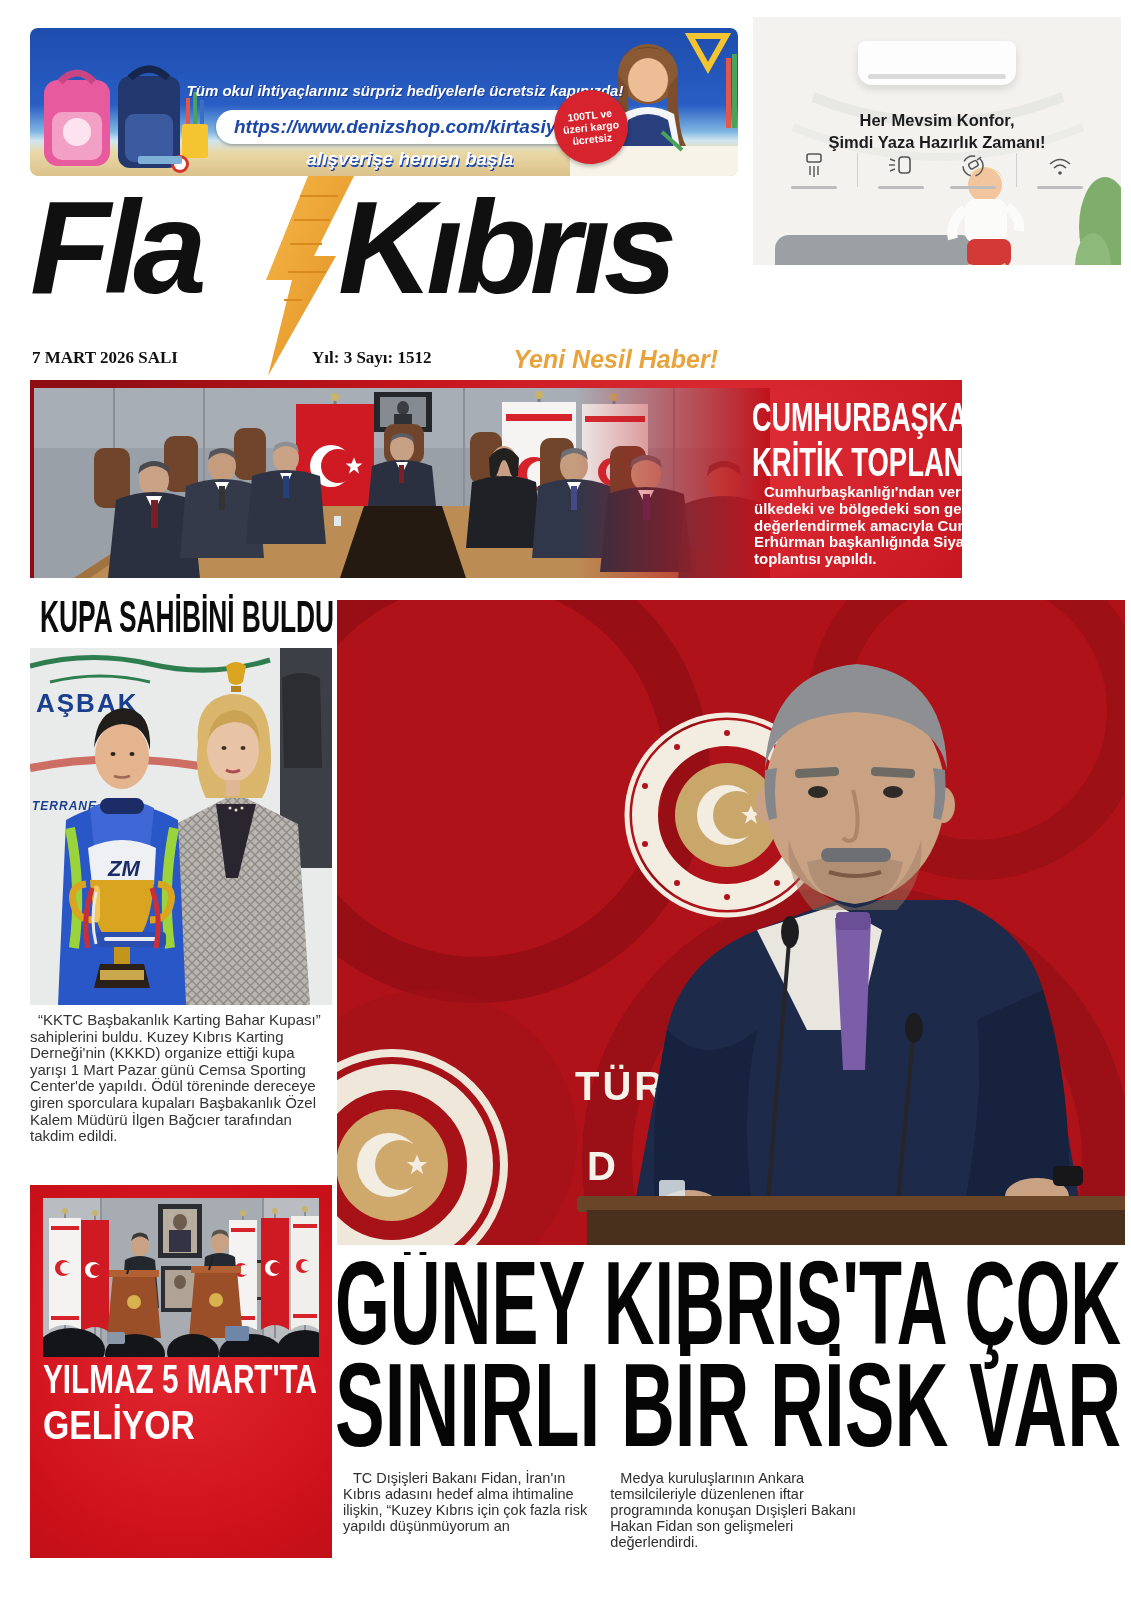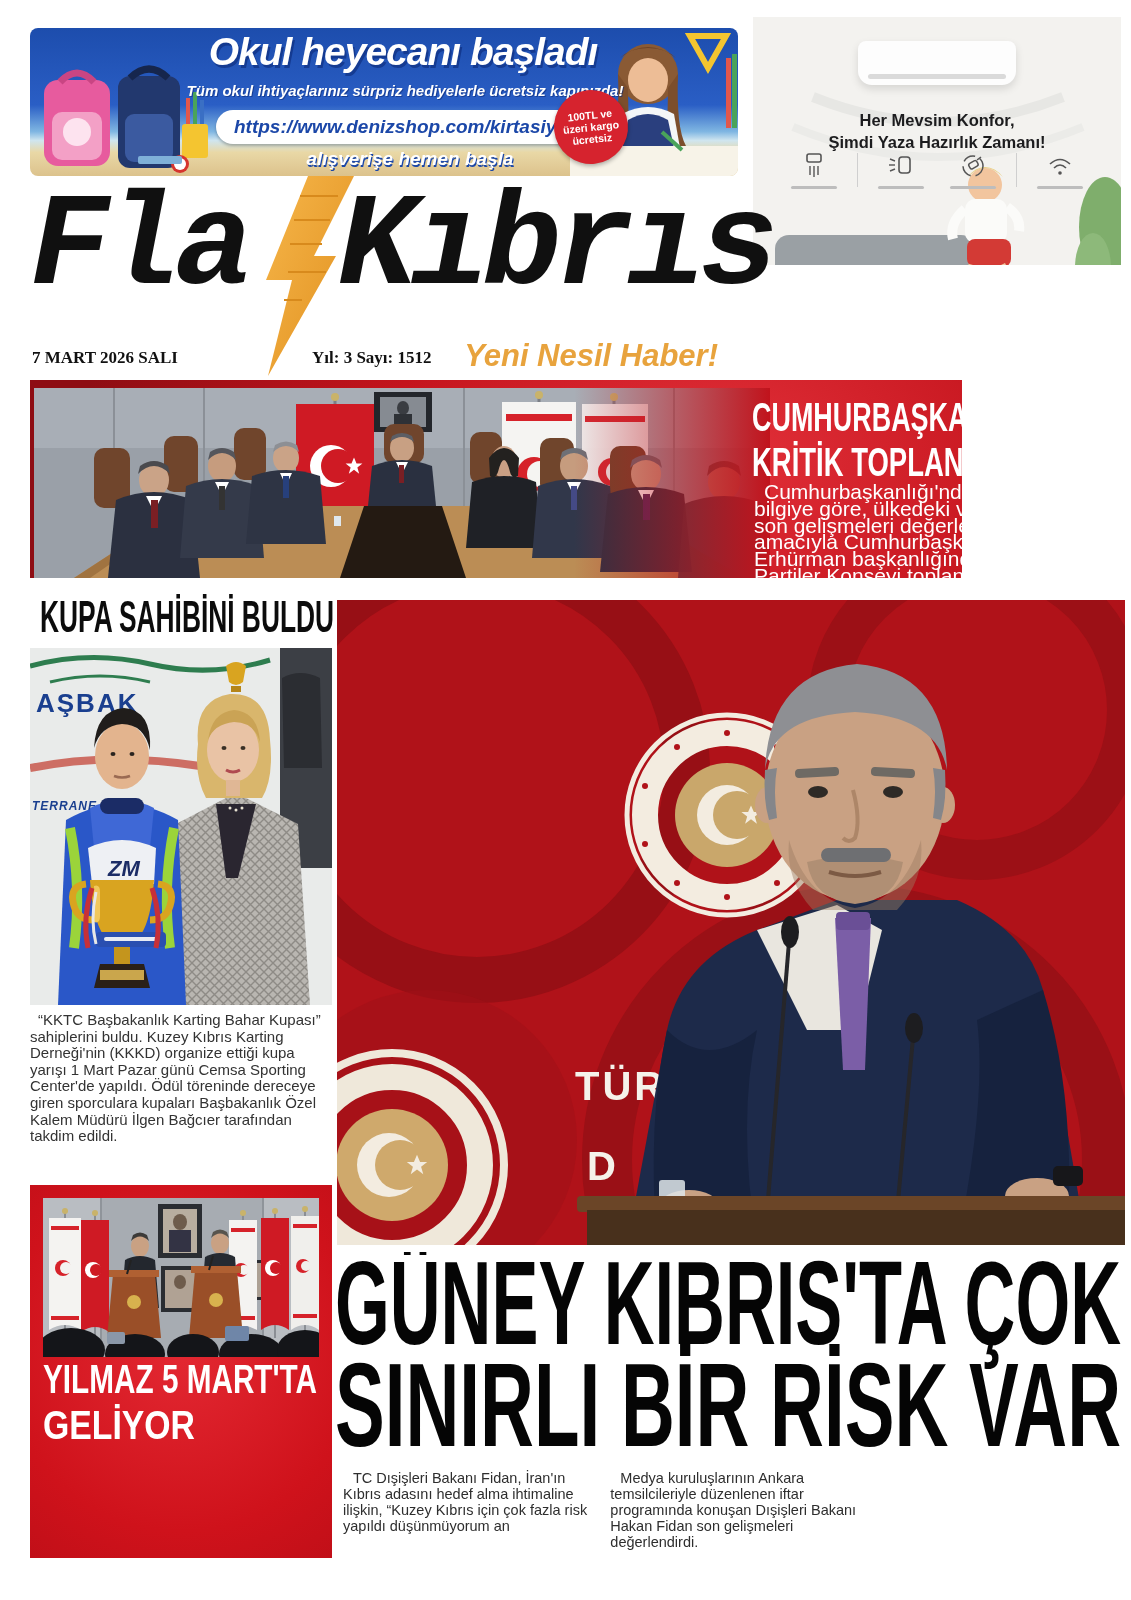--- a/index.html
+++ b/index.html
@@ -36,33 +36,33 @@
   .ac-head{position:absolute;left:0;top:92px;width:100%;text-align:center;color:#1c1c1e;
     font-size:16.5px;font-weight:700;line-height:1.35;}
   .ac-features{position:absolute;left:0;top:134px;width:100%;display:flex;align-items:flex-start;
     justify-content:center;gap:14px;}
   .ac-feature{display:flex;flex-direction:column;align-items:center;width:58px;}
   .ac-label-bar{margin-top:5px;width:46px;height:3px;border-radius:2px;background:#bdbdbd;}
   .ac-divider{width:1px;height:34px;background:#cfcfcf;margin-top:2px;}
 
   
   .masthead{left:30px;top:190px;width:700px;height:182px;}
-  .mh-word{position:absolute;top:-8px;font-family:Liberation Mono, monospace;font-weight:bold;
+  .mh-word{position:absolute;top:-8px;font-family:Liberation Sans, sans-serif;font-weight:bold;
     font-style:italic;font-size:132px;letter-spacing:-7px;color:#101010;line-height:1;}
   .mh-date,.mh-issue{position:absolute;bottom:4px;font-family:"Liberation Serif", serif;
     font-weight:700;font-size:17px;color:#111;letter-spacing:0;}
-  .mh-slogan{position:absolute;right:12px;bottom:-2px;color:#e8a33d;font-size:31px;
+  .mh-slogan{position:absolute;right:12px;bottom:-2px;color:#e8a33d;font-size:25px;
     font-style:italic;font-weight:700;letter-spacing:0;}
 
   
   .band{left:30px;top:380px;width:932px;height:198px;
     background:radial-gradient(ellipse 640px 420px at 74% 38%, #e23039 0%, #c4141d 52%, #8e0d13 100%);}
   .band-headline{position:absolute;left:722px;top:18px;}
   .band-body{position:absolute;left:724px;top:104px;width:352px;color:#fff;
-    font-size:21px;line-height:16.8px;text-indent:10px;}
+    font-size:15px;line-height:16.8px;text-indent:10px;font-weight:bold;}
 
   
   .kupa-title{left:40px;top:592px;}
   .kupa-body{left:30px;top:1012px;width:302px;color:#333;font-size:15px;line-height:16.6px;text-indent:8px;}
 
   
   .box-yilmaz{left:30px;top:1185px;width:302px;height:373px;
     background:radial-gradient(circle at 50% 45%, #e32832 0%, #cf121b 70%, #c10f18 100%);}
   .yilmaz-headline{position:absolute;left:13px;top:174px;}
   .yilmaz-body{position:absolute;left:14px;top:262px;width:276px;color:#fff;
@@ -107,21 +107,20 @@
       <ellipse cx="78" cy="46" rx="30" ry="30" fill="#8a5a34"></ellipse>
       <ellipse cx="78" cy="52" rx="20" ry="22" fill="#edbd96"></ellipse>
       <path d="M48 46 Q50 100 40 118 L60 118 Q58 80 58 60 Z" fill="#7c4e2c"></path>
       <path d="M108 46 Q106 100 116 118 L96 118 Q98 80 98 60 Z" fill="#7c4e2c"></path>
       <path d="M50 30 Q78 8 106 30 Q96 20 78 20 Q60 20 50 30Z" fill="#6e4325"></path>
       <path d="M52 86 Q78 72 104 86 L110 120 L46 120 Z" fill="#f4f6f8"></path>
       <path d="M58 92 Q78 80 98 92 L104 120 L52 120 Z" fill="#2a3f7e"></path>
       <rect x="0" y="118" width="168" height="30" fill="#f7f3e8"></rect>
       <line x1="92" y1="104" x2="112" y2="122" stroke="#4aa35a" stroke-width="4"></line>
     </svg>
-    <div class="ads-headline">Okul heyecanı başladı</div>
     <div class="ads-sub">Tüm okul ihtiyaçlarınız sürpriz hediyelerle ücretsiz kapınızda!</div>
     <div class="ads-pillrow">
       <div class="ads-pill">
         <span class="ads-url">https://www.denizshop.com/kirtasiye</span>
       </div>
       <div class="ads-search">
         <svg width="22" height="22" viewBox="0 0 22 22">
           <circle cx="8.5" cy="8.5" r="5.2" fill="none" stroke="#fff" stroke-width="2.4"></circle>
           <line x1="12.5" y1="12.5" x2="17" y2="17" stroke="#fff" stroke-width="2.4"></line>
           <polygon points="12,10 20,15.5 15.5,16.3 17.2,21 14.8,21 13.2,16.6 10.5,19" fill="#fff"></polygon>

